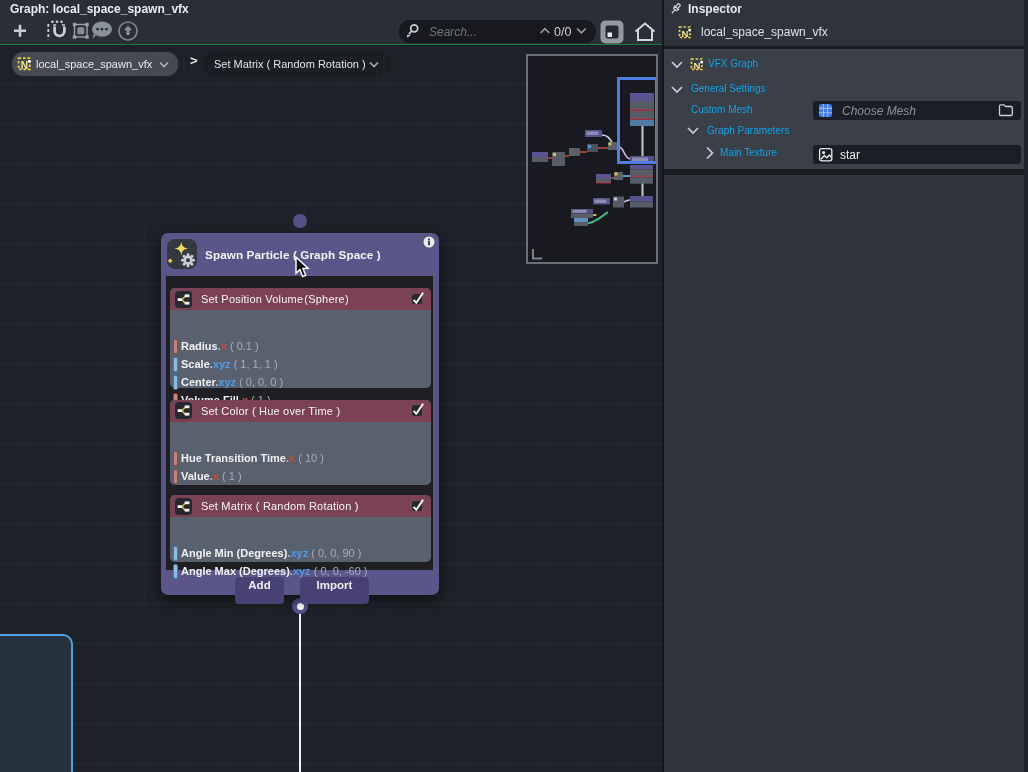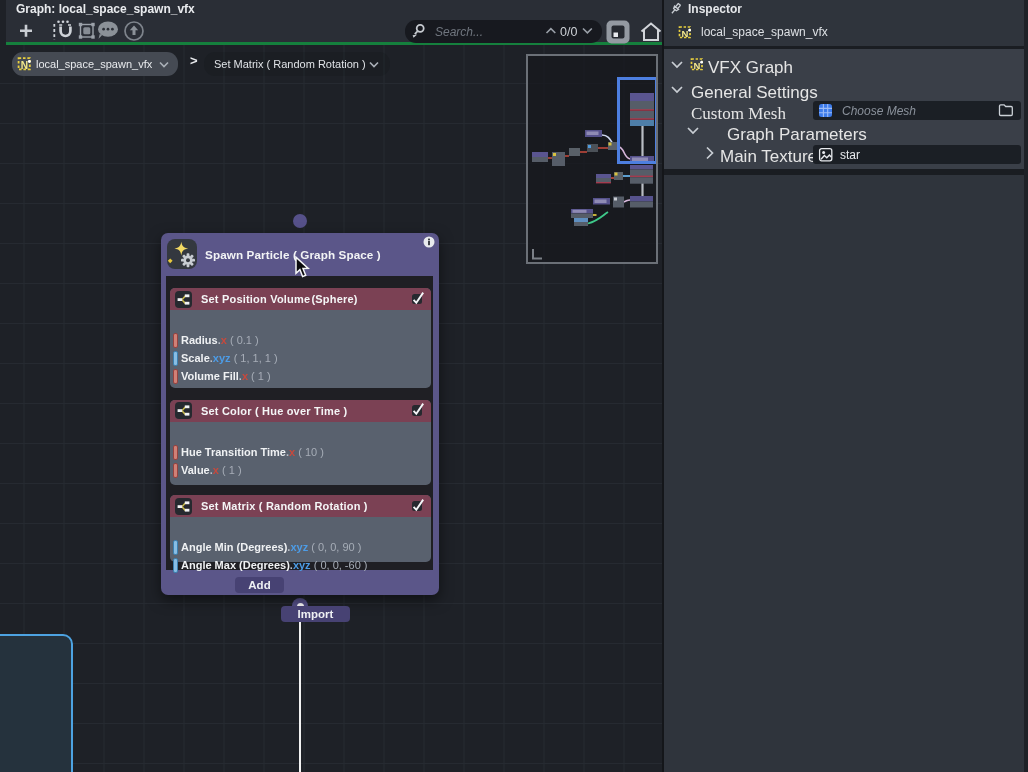--- a/index.html
+++ b/index.html
@@ -9,22 +9,22 @@
   #stage { position:relative; width:1028px; height:772px; }
 
   
   #canvas { left:0; top:45px; width:666px; height:727px; background:#1e2127;
     background-image:
       linear-gradient(to right, #262a31 1px, transparent 1px),
       linear-gradient(to bottom, #262a31 1px, transparent 1px);
     background-size:40px 40px; background-position:23.5px 38px; }
 
   
-  #topbar { left:6px; top:0; width:666px; height:45px; background:#2a2e36;
-    border-bottom:3px solid #15803d; }
+  #topbar { left:0; top:0; width:666px; height:45px; background:#2a2e36;
+    border-bottom:1px solid #15803d; }
   #gtitle { left:10px; top:2px; font-size:12px; font-weight:bold; color:#e9ebee; }
 
   
   #crumb1 { left:12px; top:7px; width:166px; height:24px; background:#454a53;
     border-radius:11px; }
   #crumb1 span { position:absolute; left:24px; top:5.5px; font-size:11px; color:#e8eaed; }
   #crumb2 { left:204px; top:7px; width:186px; height:24px; background:rgba(10,12,16,0.13);
     border-radius:11px; }
   #crumb2 span { position:absolute; left:10px; top:5.5px; font-size:11px; color:#dfe2e6; }
   #crumbsep { left:190px; top:8px; font-size:13px; font-weight:bold; color:#e8eaed; }
@@ -33,39 +33,39 @@
   #card { left:161px; top:188px; width:277.5px; height:362px; background:#5b5689;
     border-radius:7px; box-shadow:0 5px 14px rgba(0,0,0,0.5); }
   #cardinner { left:5px; top:43px; width:267px; height:294px; background:#1f1f24; }
   #cardicon { left:6px; top:6px; width:30px; height:30px; background:#34383f; border-radius:8px; }
   #cardtitle { left:44px; top:14.5px; font-size:11.7px; font-weight:bold; color:#f2f3f5;
     letter-spacing:0.1px; }
 
   .section { position:absolute; left:9px; width:261px; background:#59616e; border-radius:5px; }
   .sechead { position:absolute; left:0; top:0; width:100%; height:22px; background:#7b4154;
     border-radius:5px 5px 0 0; }
-  .sechead .ttl { position:absolute; left:31px; top:5px; font-size:11px; font-weight:bold;
+  .sechead .ttl { position:absolute; left:31px; top:5px; font-size:11px; font-weight:normal;
     color:#f4f5f6; letter-spacing:0.2px; }
   .secicon { position:absolute; left:5px; top:2.5px; width:17px; height:17px; background:#26292f;
     border-radius:4px; }
   .secicon svg { position:absolute; left:0; top:0; }
   .chk { position:absolute; right:9px; top:5.5px; width:10.5px; height:10.5px; background:#26292f;
     border-radius:2.5px; }
   .chk svg { position:absolute; left:-2px; top:-6px; overflow:visible; }
-  .rows { position:absolute; left:0; top:26px; width:100%; padding-top:17px;text-align:right; }
+  .rows { position:absolute; left:0; top:32px; width:100%; padding-top:17px;text-align:right; }
   .row { position:relative; height:18px; }
   .bar { position:absolute; left:2.5px; top:2px; width:5px; height:15px; border-radius:2px; }
   .bar.red { background:#d08076; border:1px solid #94423f; }
   .bar.blue { background:#87bde4; border:1px solid #3c7fae; }
   .row .lbl { position:absolute; left:11px; top:3px; font-size:11px; font-weight:bold; color:#eff1f3; }
   .sx { color:#c7493d; } .sxyz { color:#4d9ce6; } .dot{ color:#b9bec6; }
   .val { font-weight:normal; color:#a6adb7; }
 
   #footerbtns { left:0px; top:344px; width:277px; height:25px; }
-  .btn { position:absolute; top:0px; height:16px; background:#474273; border-radius:4px;
+  .btn { position:absolute; top:0px; height:27px; background:#474273; border-radius:4px;
     color:#eef0f3; font-size:11.5px; font-weight:bold; text-align:center; line-height:17px; }
 
   
   #porttop { left:293px; top:169px; width:14px; height:14px; border-radius:50%;
     background:#56518a; }
   #portbot { left:292px; top:553px; width:16px; height:16px; border-radius:50%;
     background:#56518a; }
   #portbotin { left:296.5px; top:557.5px; width:7px; height:7px; border-radius:50%; background:#fff; }
   #stem { left:298.6px; top:567px; width:2.6px; height:160px; background:#f2f2f2; }
 
@@ -79,21 +79,21 @@
 
   
   #panel { left:662px; top:0; width:362px; height:772px; background:#2f343c;
     border-left:2px solid #14161a; }
   #ptop { left:0; top:0; width:100%; height:46px; background:#2f343c; }
   #pdiv1 { left:0; top:45.5px; width:100%; height:3px; background:#1a1d22; }
   #pcontent { left:0; top:48.5px; width:100%; height:120px; background:#3a3f48; }
   #pdiv2 { left:0; top:168.5px; width:100%; height:6px; background:#1a1d22; }
   #pinsp { left:24px; top:2px; font-size:12px; font-weight:bold; color:#e6e8eb; }
   #pname { left:37px; top:25px; font-size:12px; color:#dde0e4; }
-  .plabel { position:absolute; font-size:17px; color:#e5e5e5; }
+  .plabel { position:absolute; font-size:10px; color:#0ea5e9; }
   .pfield { position:absolute; left:149px; width:208px; height:19px; background:#1b1f25;
     border-radius:3px; }
 </style>
 </head>
 <body>
 <div id="stage">
   <div class="abs" id="canvas">
 
     <div class="abs" id="crumb1">
         <span>local_space_spawn_vfx</span>
@@ -184,20 +184,24 @@
         <div class="rows">
           <div class="row">
               <div class="bar red"></div>
               <span class="lbl">Radius<span class="dot">.</span><span class="sx">x</span> <span class="val">( 0.1 )</span></span>
             </div>
           <div class="row">
               <div class="bar blue"></div>
               <span class="lbl">Scale<span class="dot">.</span><span class="sxyz">xyz</span> <span class="val">( 1, 1, 1 )</span></span>
             </div>
           <div class="row">
+              <div class="bar blue"></div>
+              <span class="lbl">Center<span class="dot">.</span><span class="sxyz">xyz</span> <span class="val">( 0, 0, 0 )</span></span>
+            </div>
+          <div class="row">
               <div class="bar red"></div>
               <span class="lbl">Volume Fill<span class="dot">.</span><span class="sx">x</span> <span class="val">( 1 )</span></span>
             </div>
         </div>
       </div>
       <div class="section" id="sec2" style="top:166.5px; height:85px;">
         <div class="sechead">
             <div class="secicon">
               <svg width="17" height="17" viewBox="0 0 17 17">
                 <path d="M7.2,8.5 L10.3,4.9 M7.2,9 L10.3,12.4" stroke="#c6b94a" stroke-width="1.6" fill="none"></path>
@@ -247,21 +251,21 @@
               <span class="lbl">Angle Min (Degrees)<span class="dot">.</span><span class="sxyz">xyz</span> <span class="val">( 0, 0, 90 )</span></span>
             </div>
           <div class="row">
               <div class="bar blue"></div>
               <span class="lbl">Angle Max (Degrees)<span class="dot">.</span><span class="sxyz">xyz</span> <span class="val">( 0, 0, -60 )</span></span>
             </div>
         </div>
       </div>
       <div class="abs" id="footerbtns">
         <div class="btn" style="left:74px; width:49px;">Add</div>
-        <div class="btn" style="left:120px; width:69px;margin-top:29px;">Import</div>
+        <div class="btn" style="left:139px; width:69px;">Import</div>
       </div>
     </div>
 
     <svg class="abs" style="left:294px;top:211px;z-index:30" width="16" height="23" viewBox="0 0 16 23">
       <path d="M2,1.2 L2,17.2 L5.9,13.6 L8.6,20.6 L11.7,19.3 L9,12.5 L14.2,12.4 Z" fill="#0b0b0d" stroke="#f5f6f8" stroke-width="1.5"></path>
     </svg>
 
     <div class="abs" id="minimap">
       <svg style="position:absolute;left:0;top:0" width="128" height="206" viewBox="0 0 128 206">
 
@@ -399,22 +403,22 @@
 
   <div class="abs" id="panel">
     <div class="abs" id="ptop"></div>
     <div class="abs" id="pdiv1"></div>
     <div class="abs" id="pcontent"></div>
     <div class="abs" id="pdiv2"></div>
     <div class="abs" id="pinsp">Inspector</div>
     <div class="abs" id="pname">local_space_spawn_vfx</div>
     <div class="abs plabel" style="left:44px; top:58px;">VFX Graph</div>
     <div class="abs plabel" style="left:27px; top:83px;">General Settings</div>
-    <div class="abs plabel" style="left:27px; top:104px;font-family:Liberation Serif, serif;">Custom Mesh</div>
-    <div class="abs plabel" style="left:43px; top:125px;margin-left:20px;">Graph Parameters</div>
+    <div class="abs plabel" style="left:27px; top:104px;">Custom Mesh</div>
+    <div class="abs plabel" style="left:43px; top:125px;">Graph Parameters</div>
     <div class="abs plabel" style="left:56px; top:147px;text-align:right;">Main Texture</div>
     <div class="abs pfield" style="top:145px;">
         <span style="position:absolute;left:27px;top:3px;font-size:12px;color:#e8eaed;">star</span>
       </div>
     <div class="abs pfield" style="top:101px;">
         <span style="position:absolute;left:29px;top:3px;font-size:12px;font-style:italic;color:#8a919b;">Choose Mesh</span>
       </div>
     <svg class="abs" style="left:0;top:0" width="362" height="180" viewBox="0 0 362 180">
 
       <g transform="translate(11.5,9) rotate(40)">

